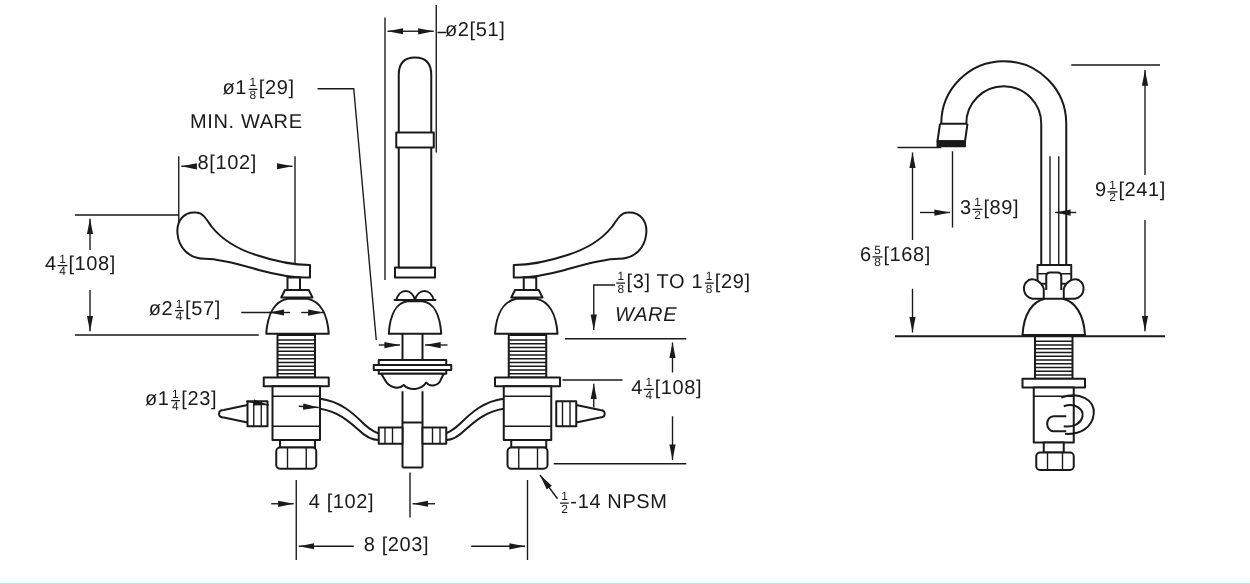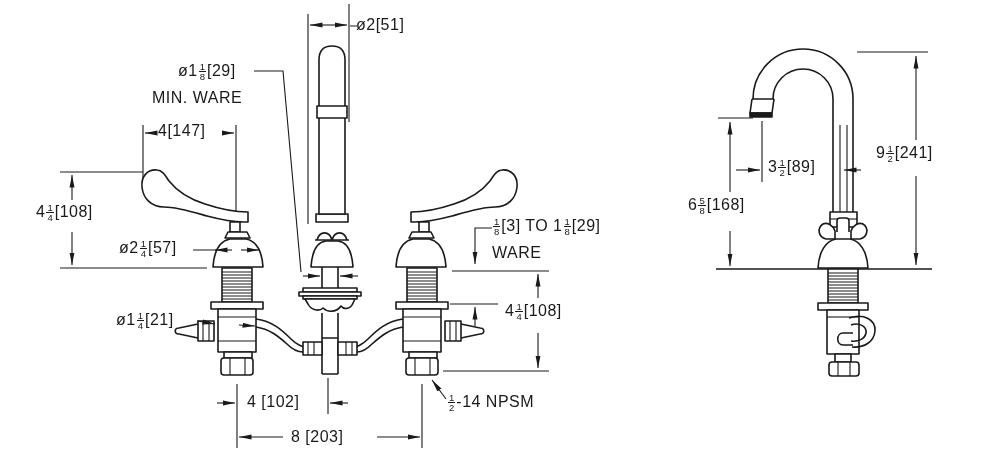--- a/index.html
+++ b/index.html
@@ -192,21 +192,21 @@
   <div class="dim" style="left:356px;top:15px;">ø2[51]</div>
   <div class="dim" style="left:178px;top:61px;">
       <span>ø1</span>
       <span class="frac">
         <span class="n">1</span>
         <span class="d">8</span>
       </span>
       <span>[29]</span>
     </div>
   <div class="dim" style="left:152px;top:88px;text-align:center;">MIN. WARE</div>
-  <div class="dim" style="left:158px;top:121px;">4[147]</div>
+  <div class="dim" style="left:158px;top:121px;">8[102]</div>
   <div class="dim" style="left:36px;top:202px;">
       <span>4</span>
       <span class="frac">
         <span class="n">1</span>
         <span class="d">4</span>
       </span>
       <span>[108]</span>
     </div>
   <div class="dim" style="left:119px;top:238px;">
       <span>ø2</span>
@@ -221,36 +221,36 @@
         <span class="n">1</span>
         <span class="d">8</span>
       </span>
       <span>[3] TO 1</span>
       <span class="frac">
         <span class="n">1</span>
         <span class="d">8</span>
       </span>
       <span>[29]</span>
     </div>
-  <div class="dim" style="left:492px;top:243px;">WARE</div>
+  <div class="dim" style="left:492px;top:243px;font-style:italic;">WARE</div>
   <div class="dim" style="left:505px;top:301px;">
       <span>4</span>
       <span class="frac">
         <span class="n">1</span>
         <span class="d">4</span>
       </span>
       <span>[108]</span>
     </div>
   <div class="dim" style="left:116px;top:310px;">
       <span>ø1</span>
       <span class="frac">
         <span class="n">1</span>
         <span class="d">4</span>
       </span>
-      <span>[21]</span>
+      <span>[23]</span>
     </div>
   <div class="dim" style="left:247px;top:392px;">4 [102]</div>
   <div class="dim" style="left:291px;top:427px;">8 [203]</div>
   <div class="dim" style="left:447px;top:392px;">
       <span class="frac">
         <span class="n">1</span>
         <span class="d">2</span>
       </span>
       <span>-14 NPSM</span>
     </div>

